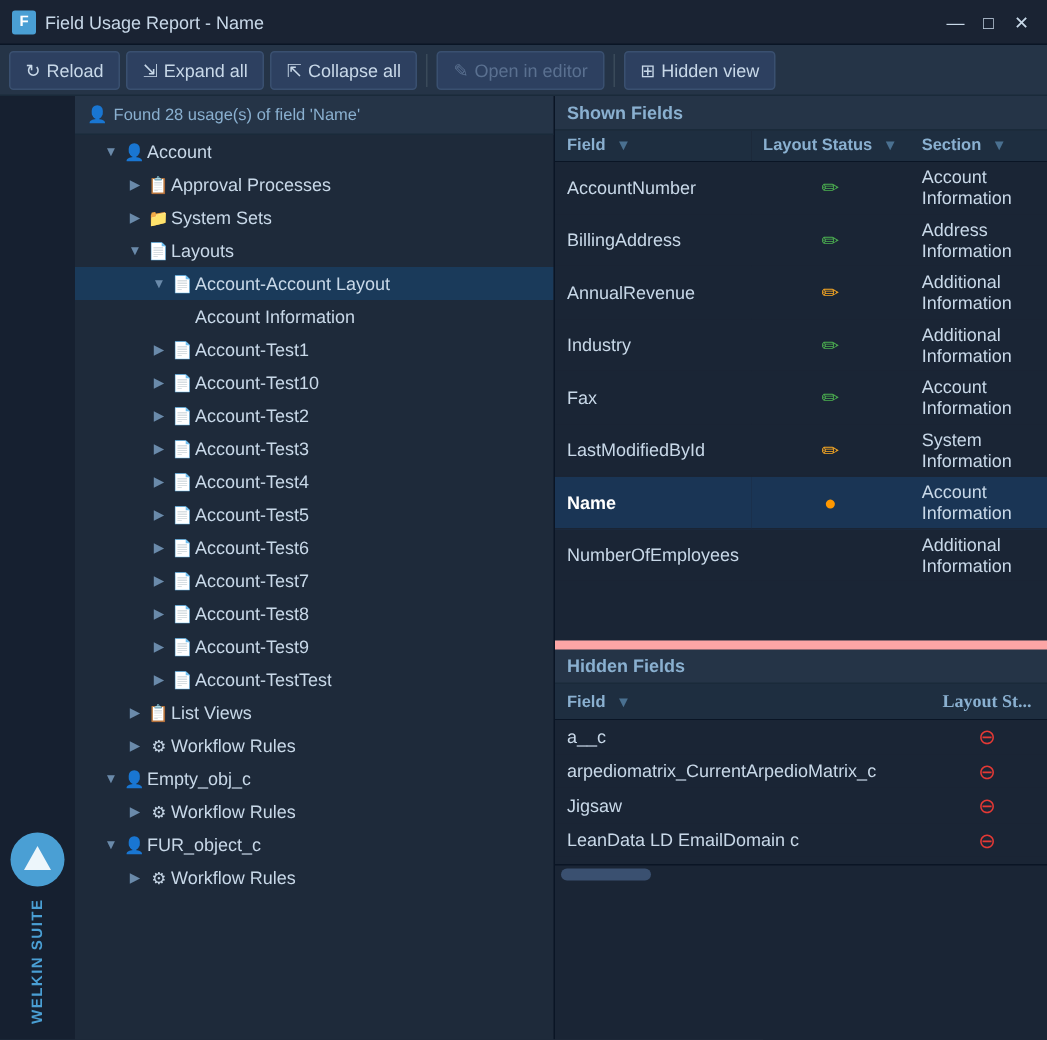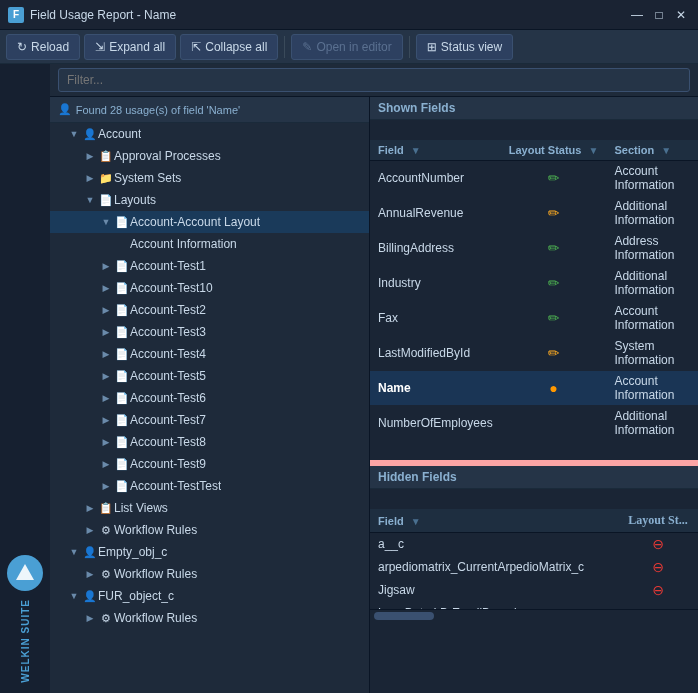--- a/index.html
+++ b/index.html
@@ -206,21 +206,20 @@
     }
 
     
     .table-container {
       overflow-y: auto;
       flex: 1;
     }
     table {
       width: 100%;
       border-collapse: collapse;
-      margin-top: 20px;
     }
     thead th {
       background: #1e2e40;
       padding: 4px 8px;
       text-align: left;
       font-size: 11px;
       font-weight: 600;
       color: #8ab0d0;
       border-bottom: 1px solid #0a1525;
       position: sticky; top: 0;
@@ -307,40 +306,37 @@
     <span>Collapse all</span>
   </button>
   <div class="toolbar-separator"></div>
   <button class="toolbar-btn disabled">
     <span>✎</span>
     <span>Open in editor</span>
   </button>
   <div class="toolbar-separator"></div>
   <button class="toolbar-btn">
     <span>⊞</span>
-    <span>Status view</span>
+    <span>Hidden view</span>
   </button>
 </div>
 
 <div class="main-layout">
 
   <div class="brand-sidebar">
     <div class="brand-logo">
       <svg width="22" height="22" viewBox="0 0 22 22">
         <polygon points="11,2 20,18 2,18" fill="white" opacity="0.9"></polygon>
       </svg>
     </div>
     <span class="brand-text">WELKIN SUITE</span>
   </div>
 
   <div class="content-area">
 
-    <div class="filter-bar">
-      <input class="filter-input" type="text" placeholder="Filter..." style="">
-    </div>
 
     <div class="split-pane">
 
       <div class="tree-panel">
         <div class="tree-header">
           <span>👤</span>
           <span>Found 28 usage(s) of field 'Name'</span>
         </div>
         <div id="tree-items-container">
 
@@ -484,32 +480,32 @@
             </thead>
             <tbody id="shown-fields-body">
             <tr>
     <td class="">AccountNumber</td>
     <td style="text-align:center;">
       <span class="status-icon status-green">✏</span>
     </td>
     <td>Account Information</td>
   </tr>
                 <tr>
+    <td class="">BillingAddress</td>
+    <td style="text-align:center;">
+      <span class="status-icon status-green">✏</span>
+    </td>
+    <td>Address Information</td>
+  </tr>
+                <tr>
     <td class="">AnnualRevenue</td>
     <td style="text-align:center;">
       <span class="status-icon status-yellow">✏</span>
     </td>
     <td>Additional Information</td>
-  </tr>
-                <tr>
-    <td class="">BillingAddress</td>
-    <td style="text-align:center;">
-      <span class="status-icon status-green">✏</span>
-    </td>
-    <td>Address Information</td>
   </tr>
                 <tr>
     <td class="">Industry</td>
     <td style="text-align:center;">
       <span class="status-icon status-green">✏</span>
     </td>
     <td>Additional Information</td>
   </tr>
                 <tr>
     <td class="">Fax</td>

